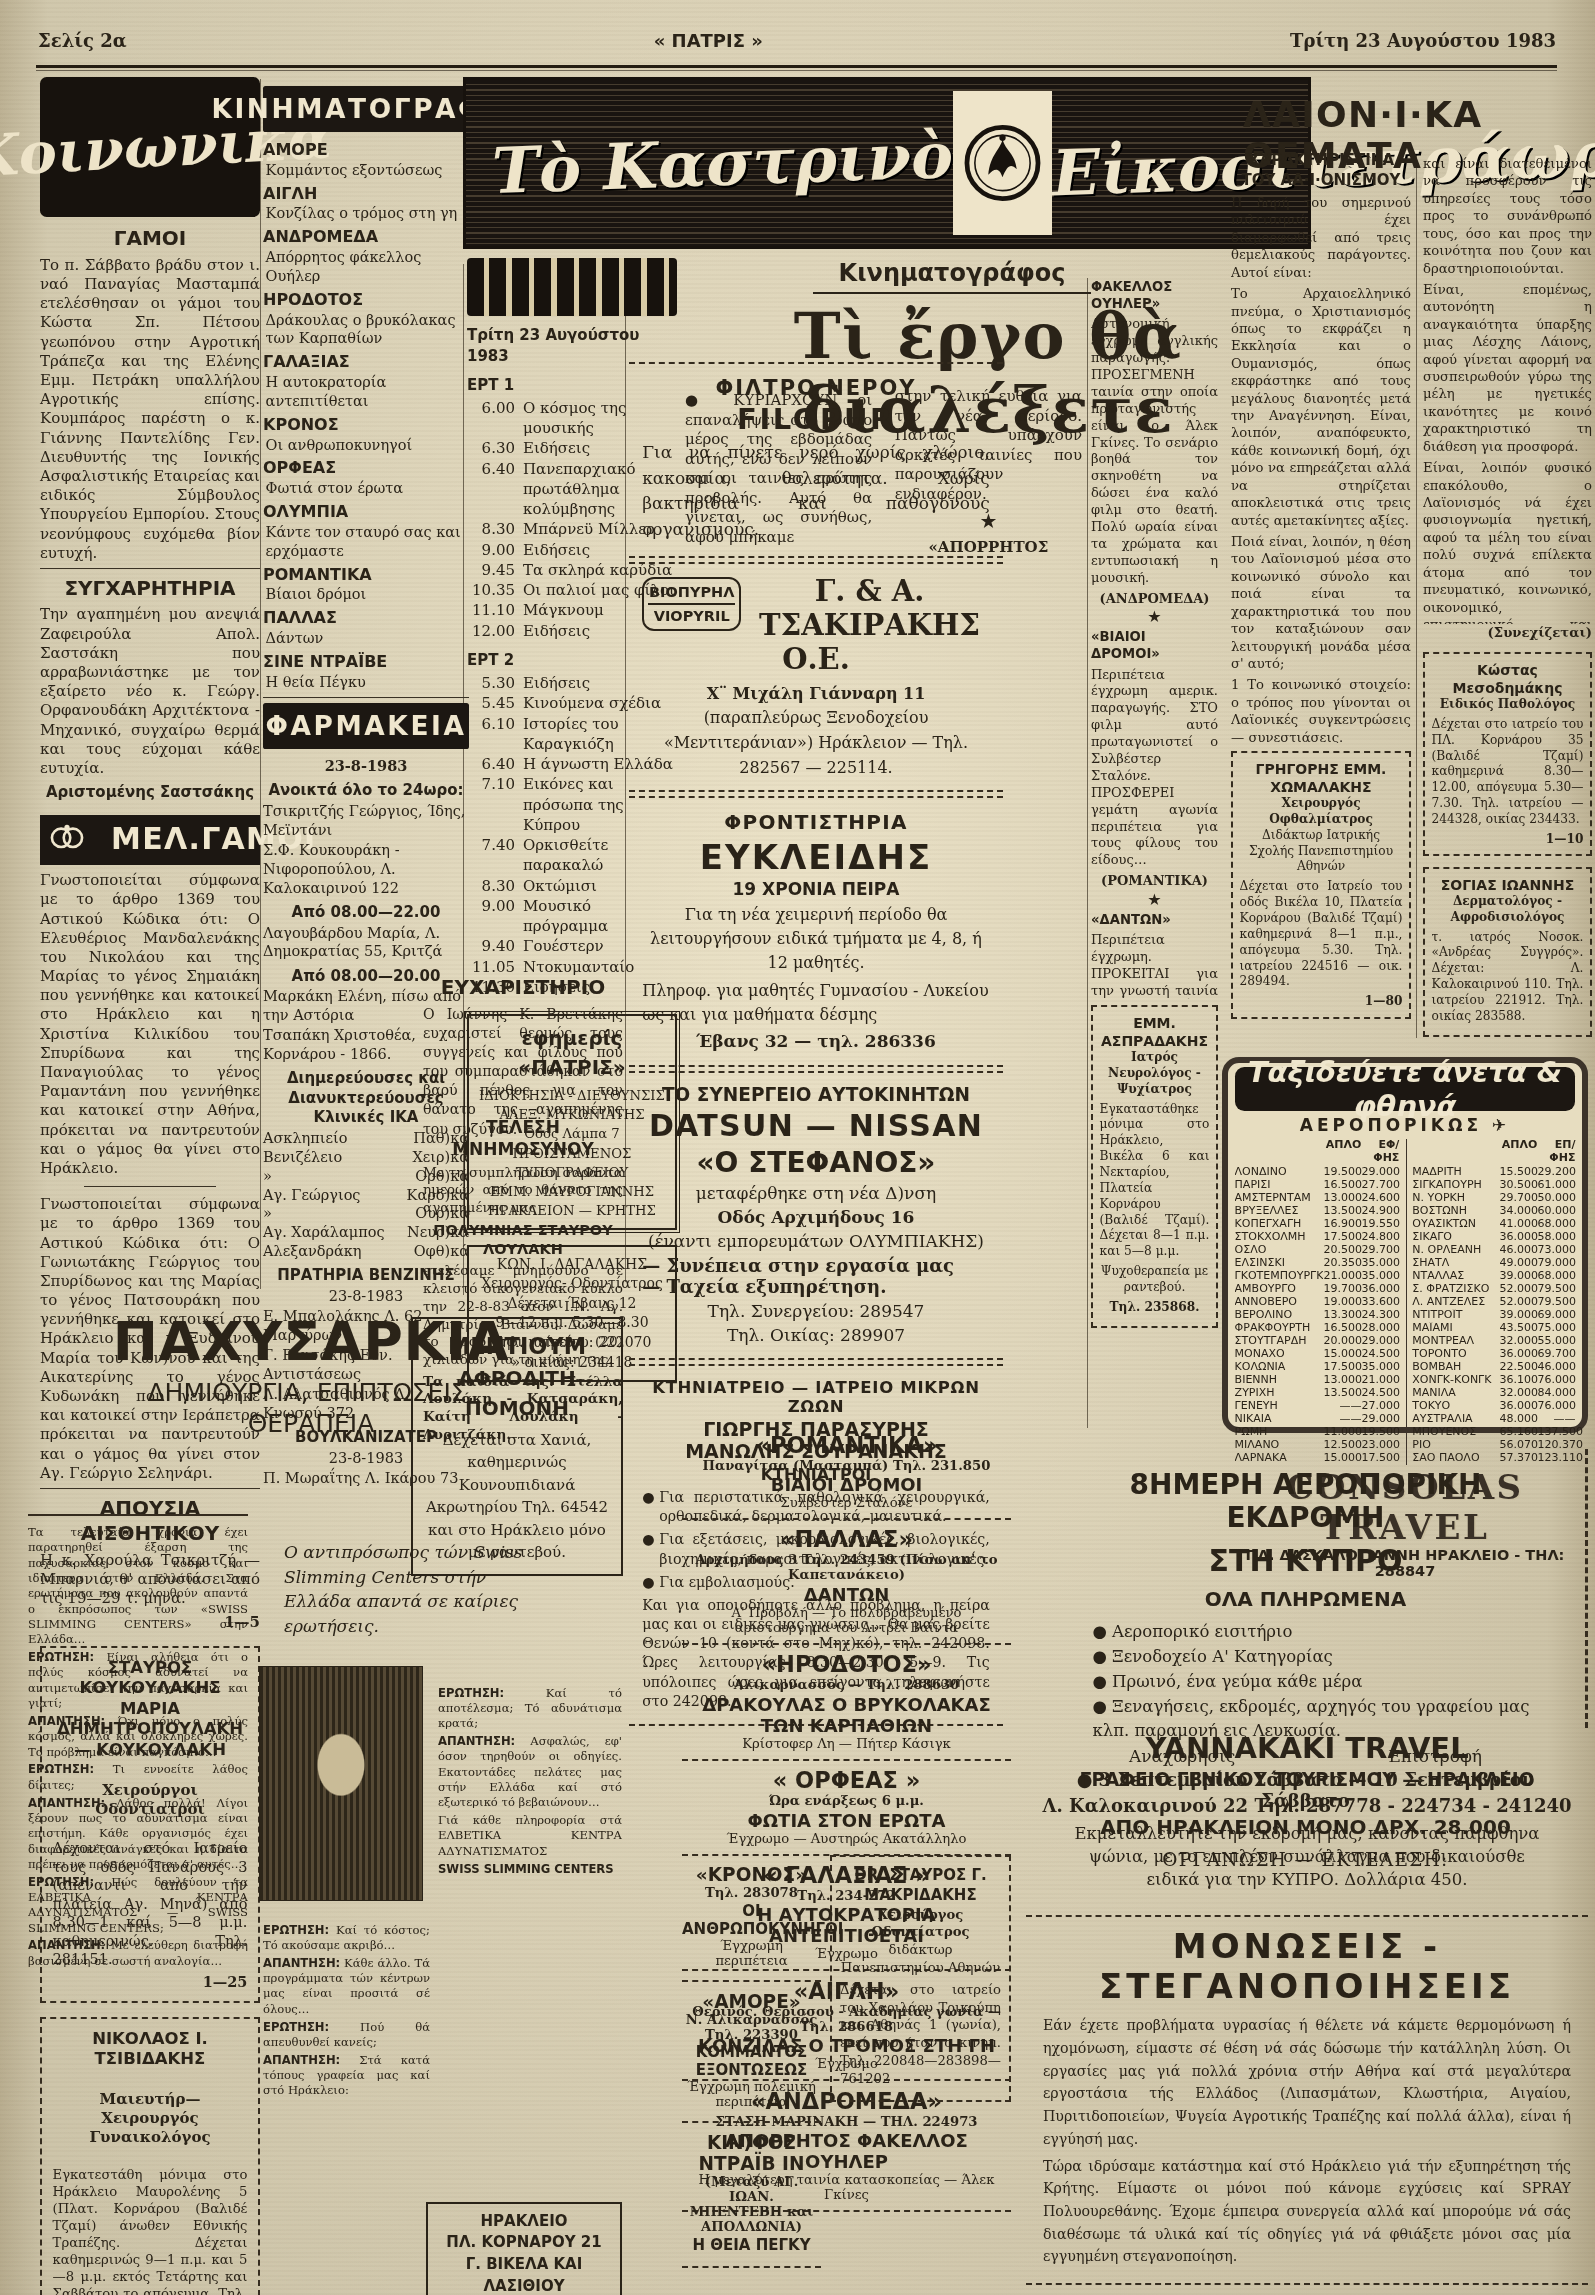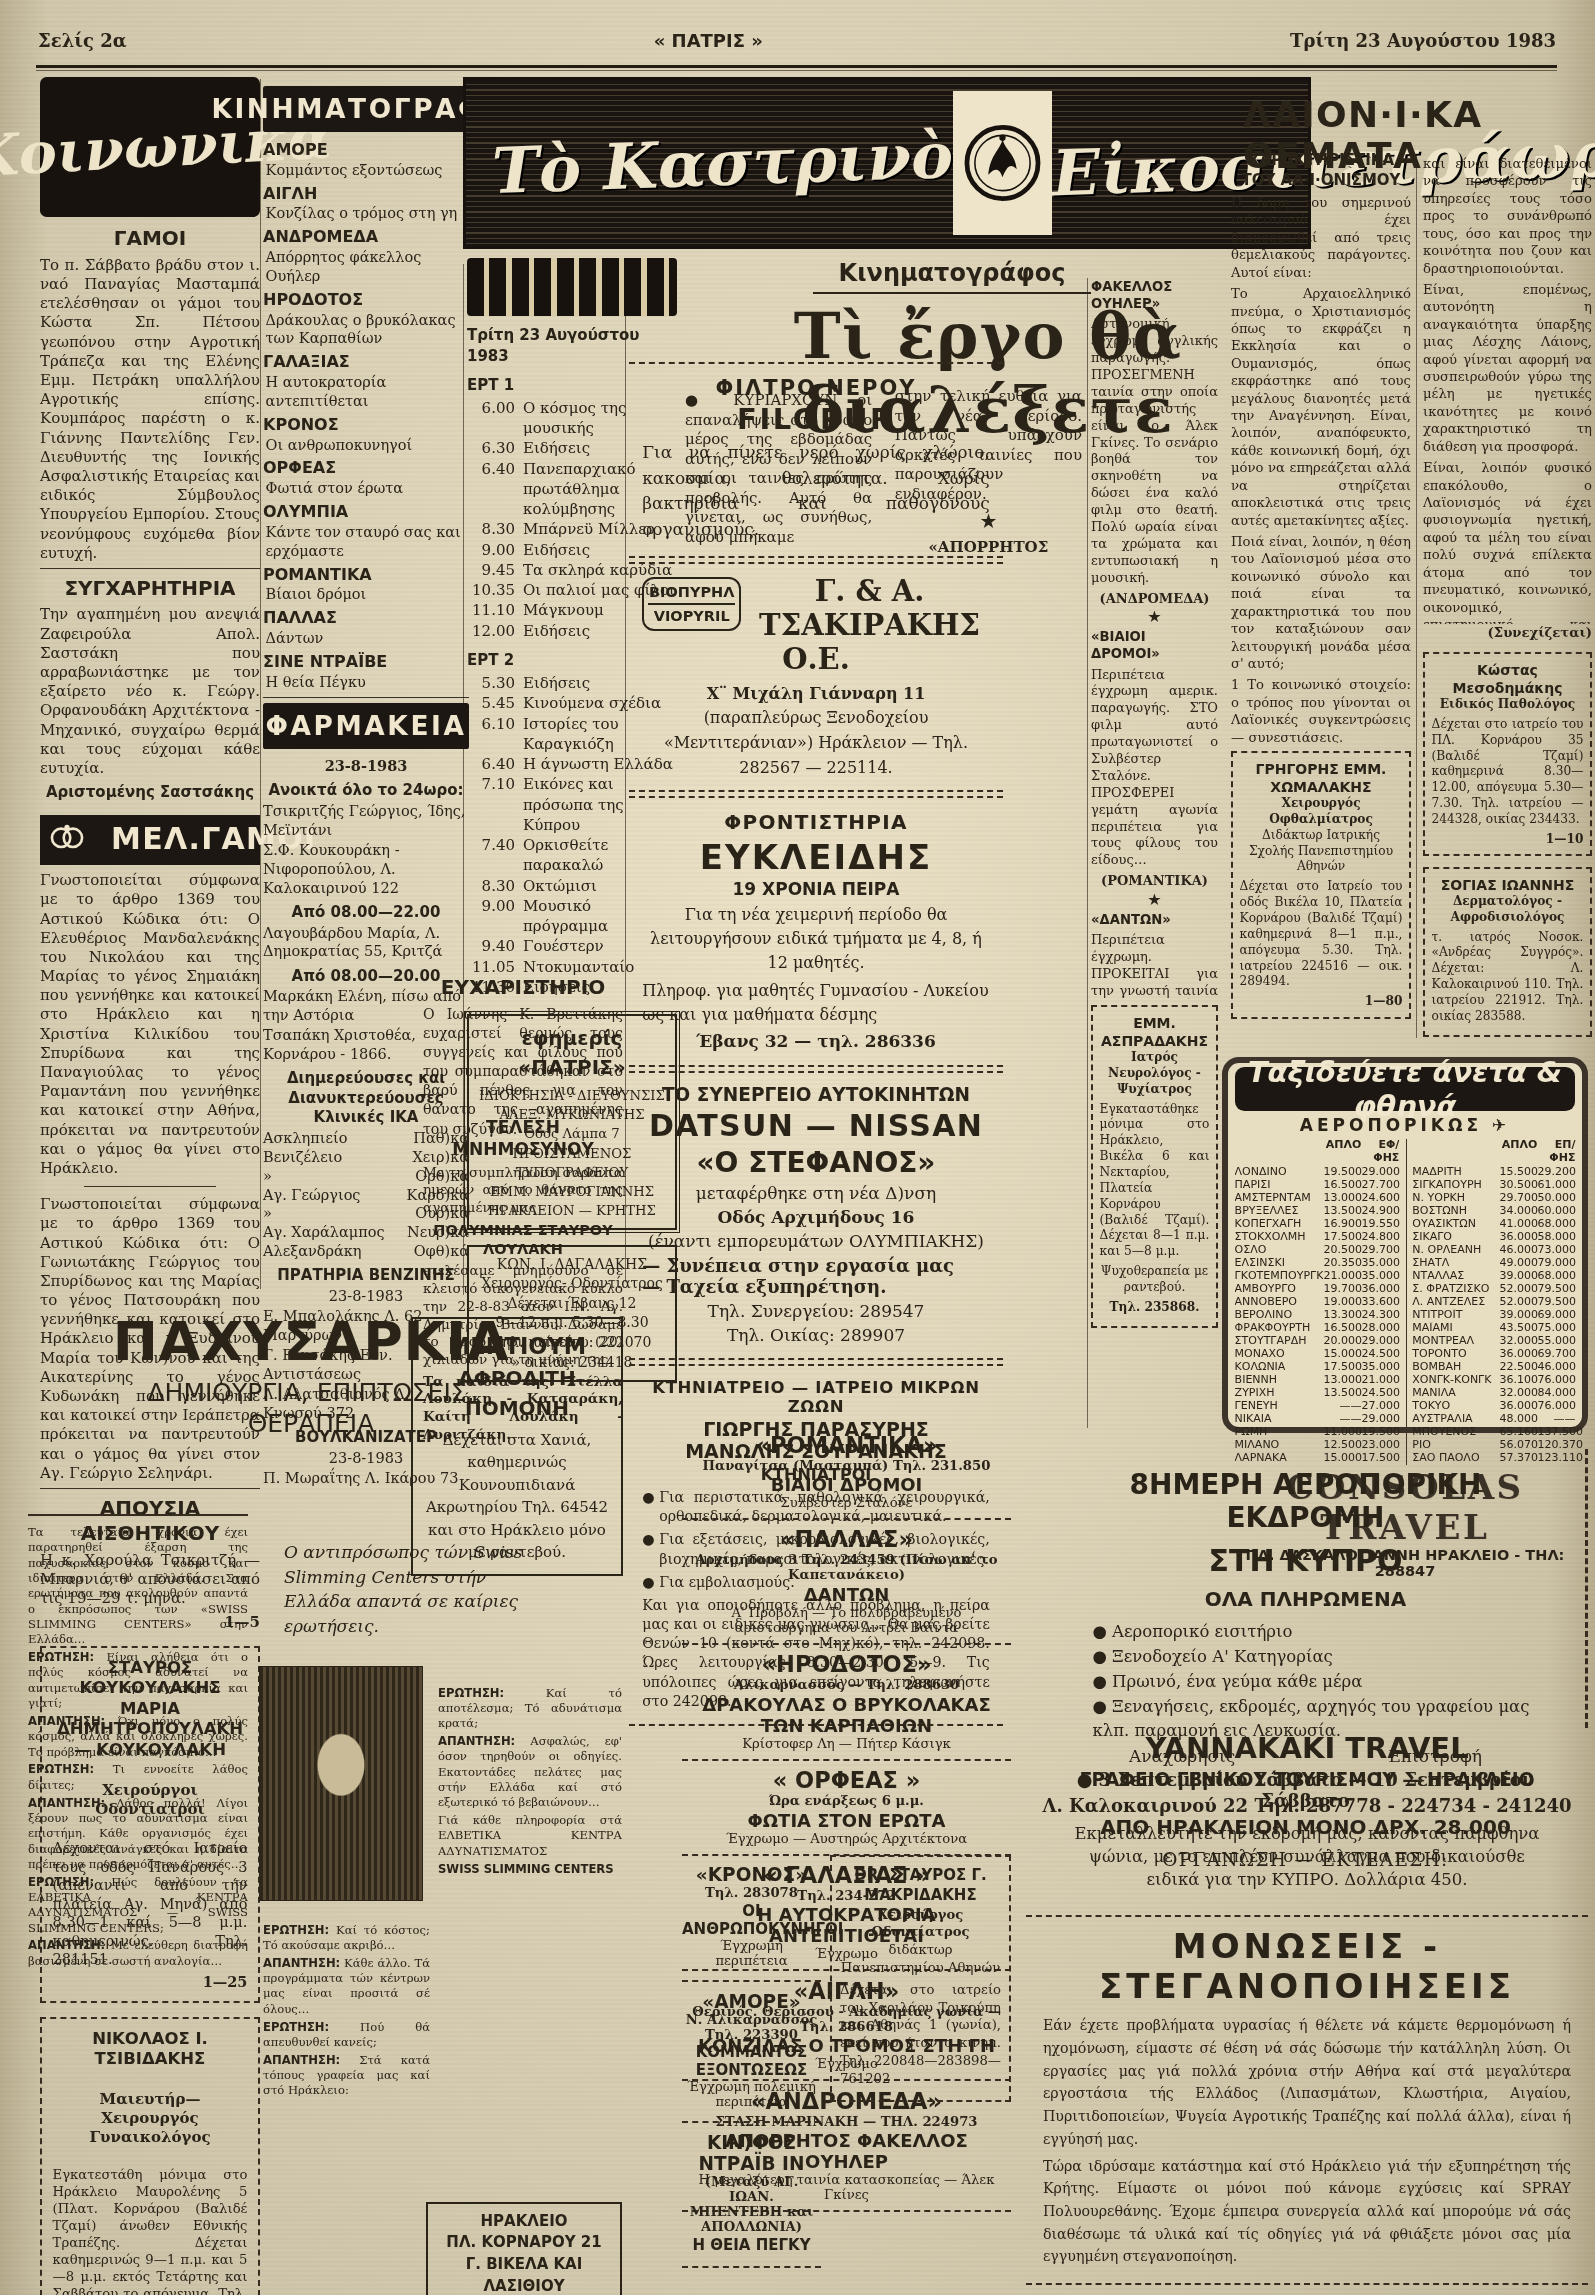--- a/index.html
+++ b/index.html
@@ -1007,21 +1007,21 @@
           <div class="n">«ΗΡΟΔΟΤΟΣ»</div>
           <div class="i">Αλικαρνασσός — Τηλ. 288630</div>
           <div class="f">ΔΡΑΚΟΥΛΑΣ Ο ΒΡΥΚΟΛΑΚΑΣ ΤΩΝ ΚΑΡΠΑΘΙΩΝ</div>
           <div class="e">Κρίστοφερ Λη — Πήτερ Κάσιγκ</div>
         </div>
 
         <div class="th">
           <div class="n">« ΟΡΦΕΑΣ »</div>
           <div class="i">Ώρα ενάρξεως 6 μ.μ.</div>
           <div class="f">ΦΩΤΙΑ ΣΤΟΝ ΕΡΩΤΑ</div>
-          <div class="e">Έγχρωμο — Αυστηρώς Αρχιτέκτονα</div>
+          <div class="e">Έγχρωμο — Αυστηρώς Ακατάλληλο</div>
         </div>
 
         <div class="th">
           <div class="n">« ΓΑΛΑΞΙΑΣ »</div>
           <div class="i">Τηλ. 234-272</div>
           <div class="f">Η ΑΥΤΟΚΡΑΤΟΡΙΑ ΑΝΤΕΠΙΤΙΘΕΤΑΙ</div>
           <div class="e">Έγχρωμο</div>
         </div>
 
         <div class="th">

